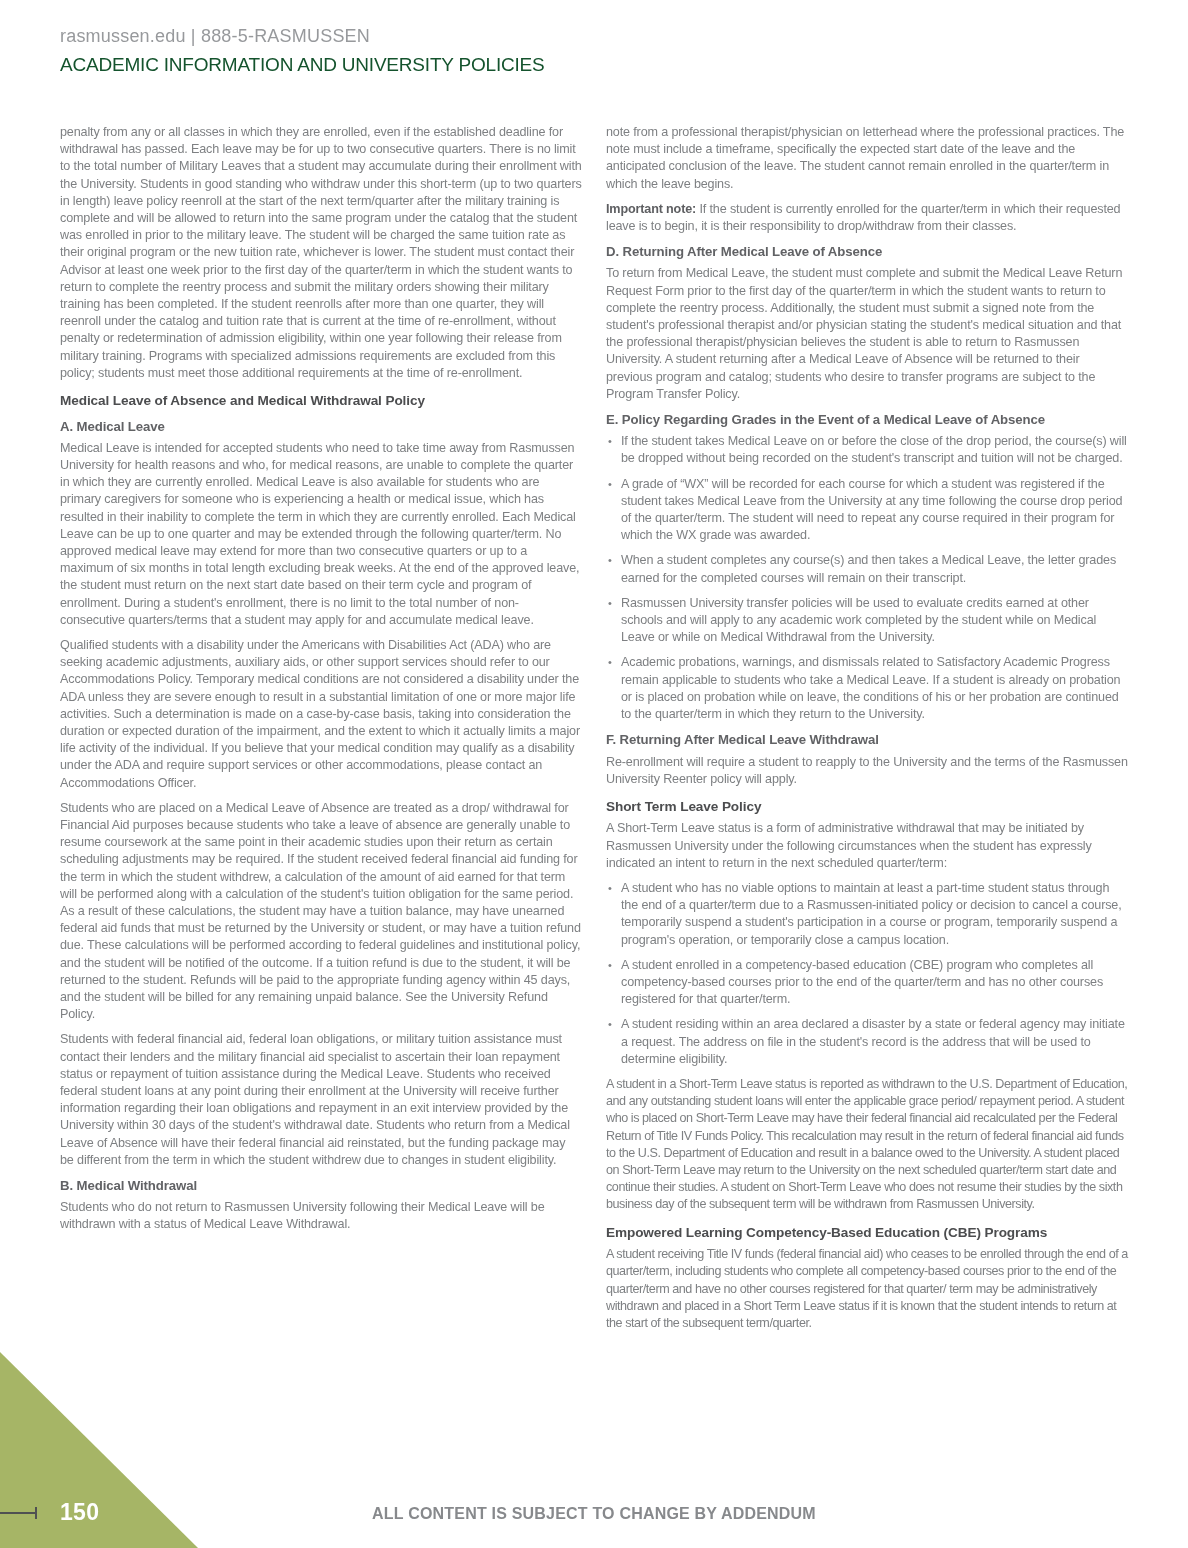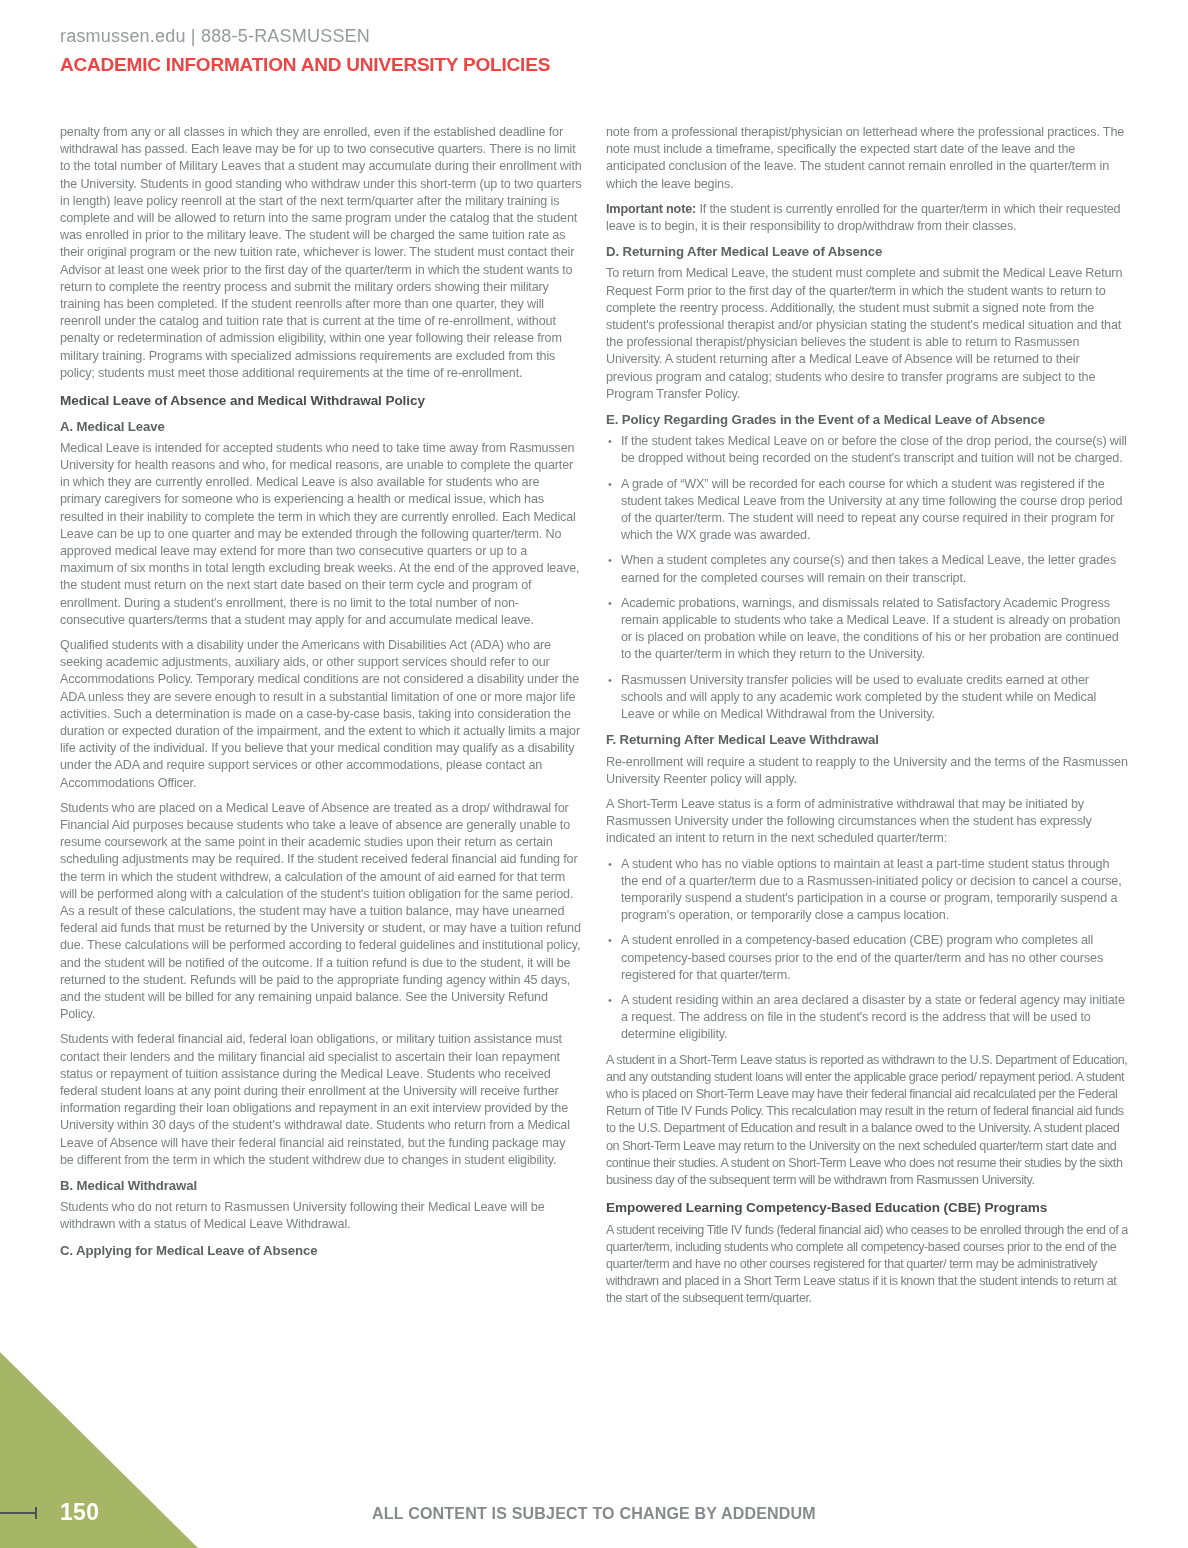--- a/index.html
+++ b/index.html
@@ -15,22 +15,22 @@
   
   .header { padding: 26px 60px 0 60px; }
   .site-line {
     font-size: 18px;
     color: #97999c;
     letter-spacing: 0.2px;
     margin-bottom: 7px;
   }
   .page-title {
     font-size: 19px;
-    font-weight: 700;
-    color: #ef4444;
+    font-weight: 400;
+    color: #14532d;
     letter-spacing: -0.2px;
   }
   
   .content {
     display: flex;
     gap: 24px;
     padding: 0 60px;
     margin-top: 48px;
     height: 1330px;
     overflow: hidden;
@@ -141,38 +141,38 @@
     <div class="col">
       <p>penalty from any or all classes in which they are enrolled, even if the established deadline for withdrawal has passed. Each leave may be for up to two consecutive quarters. There is no limit to the total number of Military Leaves that a student may accumulate during their enrollment with the University. Students in good standing who withdraw under this short-term (up to two quarters in length) leave policy reenroll at the start of the next term/quarter after the military training is complete and will be allowed to return into the same program under the catalog that the student was enrolled in prior to the military leave. The student will be charged the same tuition rate as their original program or the new tuition rate, whichever is lower. The student must contact their Advisor at least one week prior to the first day of the quarter/term in which the student wants to return to complete the reentry process and submit the military orders showing their military training has been completed. If the student reenrolls after more than one quarter, they will reenroll under the catalog and tuition rate that is current at the time of re-enrollment, without penalty or redetermination of admission eligibility, within one year following their release from military training. Programs with specialized admissions requirements are excluded from this policy; students must meet those additional requirements at the time of re-enrollment.</p>
       <div class="h-main">Medical Leave of Absence and Medical Withdrawal Policy</div>
       <div class="h-sub">A. Medical Leave</div>
       <p>Medical Leave is intended for accepted students who need to take time away from Rasmussen University for health reasons and who, for medical reasons, are unable to complete the quarter in which they are currently enrolled. Medical Leave is also available for students who are primary caregivers for someone who is experiencing a health or medical issue, which has resulted in their inability to complete the term in which they are currently enrolled. Each Medical Leave can be up to one quarter and may be extended through the following quarter/term. No approved medical leave may extend for more than two consecutive quarters or up to a maximum of six months in total length excluding break weeks. At the end of the approved leave, the student must return on the next start date based on their term cycle and program of enrollment. During a student's enrollment, there is no limit to the total number of non-consecutive quarters/terms that a student may apply for and accumulate medical leave.</p>
       <p>Qualified students with a disability under the Americans with Disabilities Act (ADA) who are seeking academic adjustments, auxiliary aids, or other support services should refer to our Accommodations Policy. Temporary medical conditions are not considered a disability under the ADA unless they are severe enough to result in a substantial limitation of one or more major life activities. Such a determination is made on a case-by-case basis, taking into consideration the duration or expected duration of the impairment, and the extent to which it actually limits a major life activity of the individual. If you believe that your medical condition may qualify as a disability under the ADA and require support services or other accommodations, please contact an Accommodations Officer.</p>
       <p>Students who are placed on a Medical Leave of Absence are treated as a drop/ withdrawal for Financial Aid purposes because students who take a leave of absence are generally unable to resume coursework at the same point in their academic studies upon their return as certain scheduling adjustments may be required. If the student received federal financial aid funding for the term in which the student withdrew, a calculation of the amount of aid earned for that term will be performed along with a calculation of the student's tuition obligation for the same period. As a result of these calculations, the student may have a tuition balance, may have unearned federal aid funds that must be returned by the University or student, or may have a tuition refund due. These calculations will be performed according to federal guidelines and institutional policy, and the student will be notified of the outcome. If a tuition refund is due to the student, it will be returned to the student. Refunds will be paid to the appropriate funding agency within 45 days, and the student will be billed for any remaining unpaid balance. See the University Refund Policy.</p>
       <p>Students with federal financial aid, federal loan obligations, or military tuition assistance must contact their lenders and the military financial aid specialist to ascertain their loan repayment status or repayment of tuition assistance during the Medical Leave. Students who received federal student loans at any point during their enrollment at the University will receive further information regarding their loan obligations and repayment in an exit interview provided by the University within 30 days of the student's withdrawal date. Students who return from a Medical Leave of Absence will have their federal financial aid reinstated, but the funding package may be different from the term in which the student withdrew due to changes in student eligibility.</p>
       <div class="h-sub">B. Medical Withdrawal</div>
       <p>Students who do not return to Rasmussen University following their Medical Leave will be withdrawn with a status of Medical Leave Withdrawal.</p>
-      <div class="h-sub">C. Applying for Medical Leave of Absence</div>
     </div>
 
     <div class="col">
       <p>note from a professional therapist/physician on letterhead where the professional practices. The note must include a timeframe, specifically the expected start date of the leave and the anticipated conclusion of the leave. The student cannot remain enrolled in the quarter/term in which the leave begins.</p>
       <p><span class="lead-bold">Important note:</span><span> If the student is currently enrolled for the quarter/term in which their requested leave is to begin, it is their responsibility to drop/withdraw from their classes.</span></p>
       <div class="h-sub">D. Returning After Medical Leave of Absence</div>
       <p>To return from Medical Leave, the student must complete and submit the Medical Leave Return Request Form prior to the first day of the quarter/term in which the student wants to return to complete the reentry process. Additionally, the student must submit a signed note from the student's professional therapist and/or physician stating the student's medical situation and that the professional therapist/physician believes the student is able to return to Rasmussen University. A student returning after a Medical Leave of Absence will be returned to their previous program and catalog; students who desire to transfer programs are subject to the Program Transfer Policy.</p>
       <div class="h-sub">E. Policy Regarding Grades in the Event of a Medical Leave of Absence</div>
       <ul class="bullets">
         <li>If the student takes Medical Leave on or before the close of the drop period, the course(s) will be dropped without being recorded on the student's transcript and tuition will not be charged.</li>
         <li>A grade of “WX” will be recorded for each course for which a student was registered if the student takes Medical Leave from the University at any time following the course drop period of the quarter/term. The student will need to repeat any course required in their program for which the WX grade was awarded.</li>
         <li>When a student completes any course(s) and then takes a Medical Leave, the letter grades earned for the completed courses will remain on their transcript.</li>
+        <li>Rasmussen University transfer policies will be used to evaluate credits earned at other schools and will apply to any academic work completed by the student while on Medical Leave or while on Medical Withdrawal from the University.</li>
         <li>Academic probations, warnings, and dismissals related to Satisfactory Academic Progress remain applicable to students who take a Medical Leave. If a student is already on probation or is placed on probation while on leave, the conditions of his or her probation are continued to the quarter/term in which they return to the University.</li>
-        <li>Rasmussen University transfer policies will be used to evaluate credits earned at other schools and will apply to any academic work completed by the student while on Medical Leave or while on Medical Withdrawal from the University.</li>
       </ul>
       <div class="h-sub">F. Returning After Medical Leave Withdrawal</div>
       <p>Re-enrollment will require a student to reapply to the University and the terms of the Rasmussen University Reenter policy will apply.</p>
+      <div class="h-main">Short Term Leave Policy</div>
       <p>A Short-Term Leave status is a form of administrative withdrawal that may be initiated by Rasmussen University under the following circumstances when the student has expressly indicated an intent to return in the next scheduled quarter/term:</p>
       <ul class="bullets">
         <li>A student who has no viable options to maintain at least a part-time student status through the end of a quarter/term due to a Rasmussen-initiated policy or decision to cancel a course, temporarily suspend a student's participation in a course or program, temporarily suspend a program's operation, or temporarily close a campus location.</li>
         <li>A student enrolled in a competency-based education (CBE) program who completes all competency-based courses prior to the end of the quarter/term and has no other courses registered for that quarter/term.</li>
         <li>A student residing within an area declared a disaster by a state or federal agency may initiate a request. The address on file in the student's record is the address that will be used to determine eligibility.</li>
       </ul>
       <p class="tight">A student in a Short-Term Leave status is reported as withdrawn to the U.S. Department of Education, and any outstanding student loans will enter the applicable grace period/ repayment period. A student who is placed on Short-Term Leave may have their federal financial aid recalculated per the Federal Return of Title IV Funds Policy. This recalculation may result in the return of federal financial aid funds to the U.S. Department of Education and result in a balance owed to the University. A student placed on Short-Term Leave may return to the University on the next scheduled quarter/term start date and continue their studies. A student on Short-Term Leave who does not resume their studies by the sixth business day of the subsequent term will be withdrawn from Rasmussen University.</p>
       <div class="h-main">Empowered Learning Competency-Based Education (CBE) Programs</div>
       <p class="tight">A student receiving Title IV funds (federal financial aid) who ceases to be enrolled through the end of a quarter/term, including students who complete all competency-based courses prior to the end of the quarter/term and have no other courses registered for that quarter/ term may be administratively withdrawn and placed in a Short Term Leave status if it is known that the student intends to return at the start of the subsequent term/quarter.</p>
     </div>

